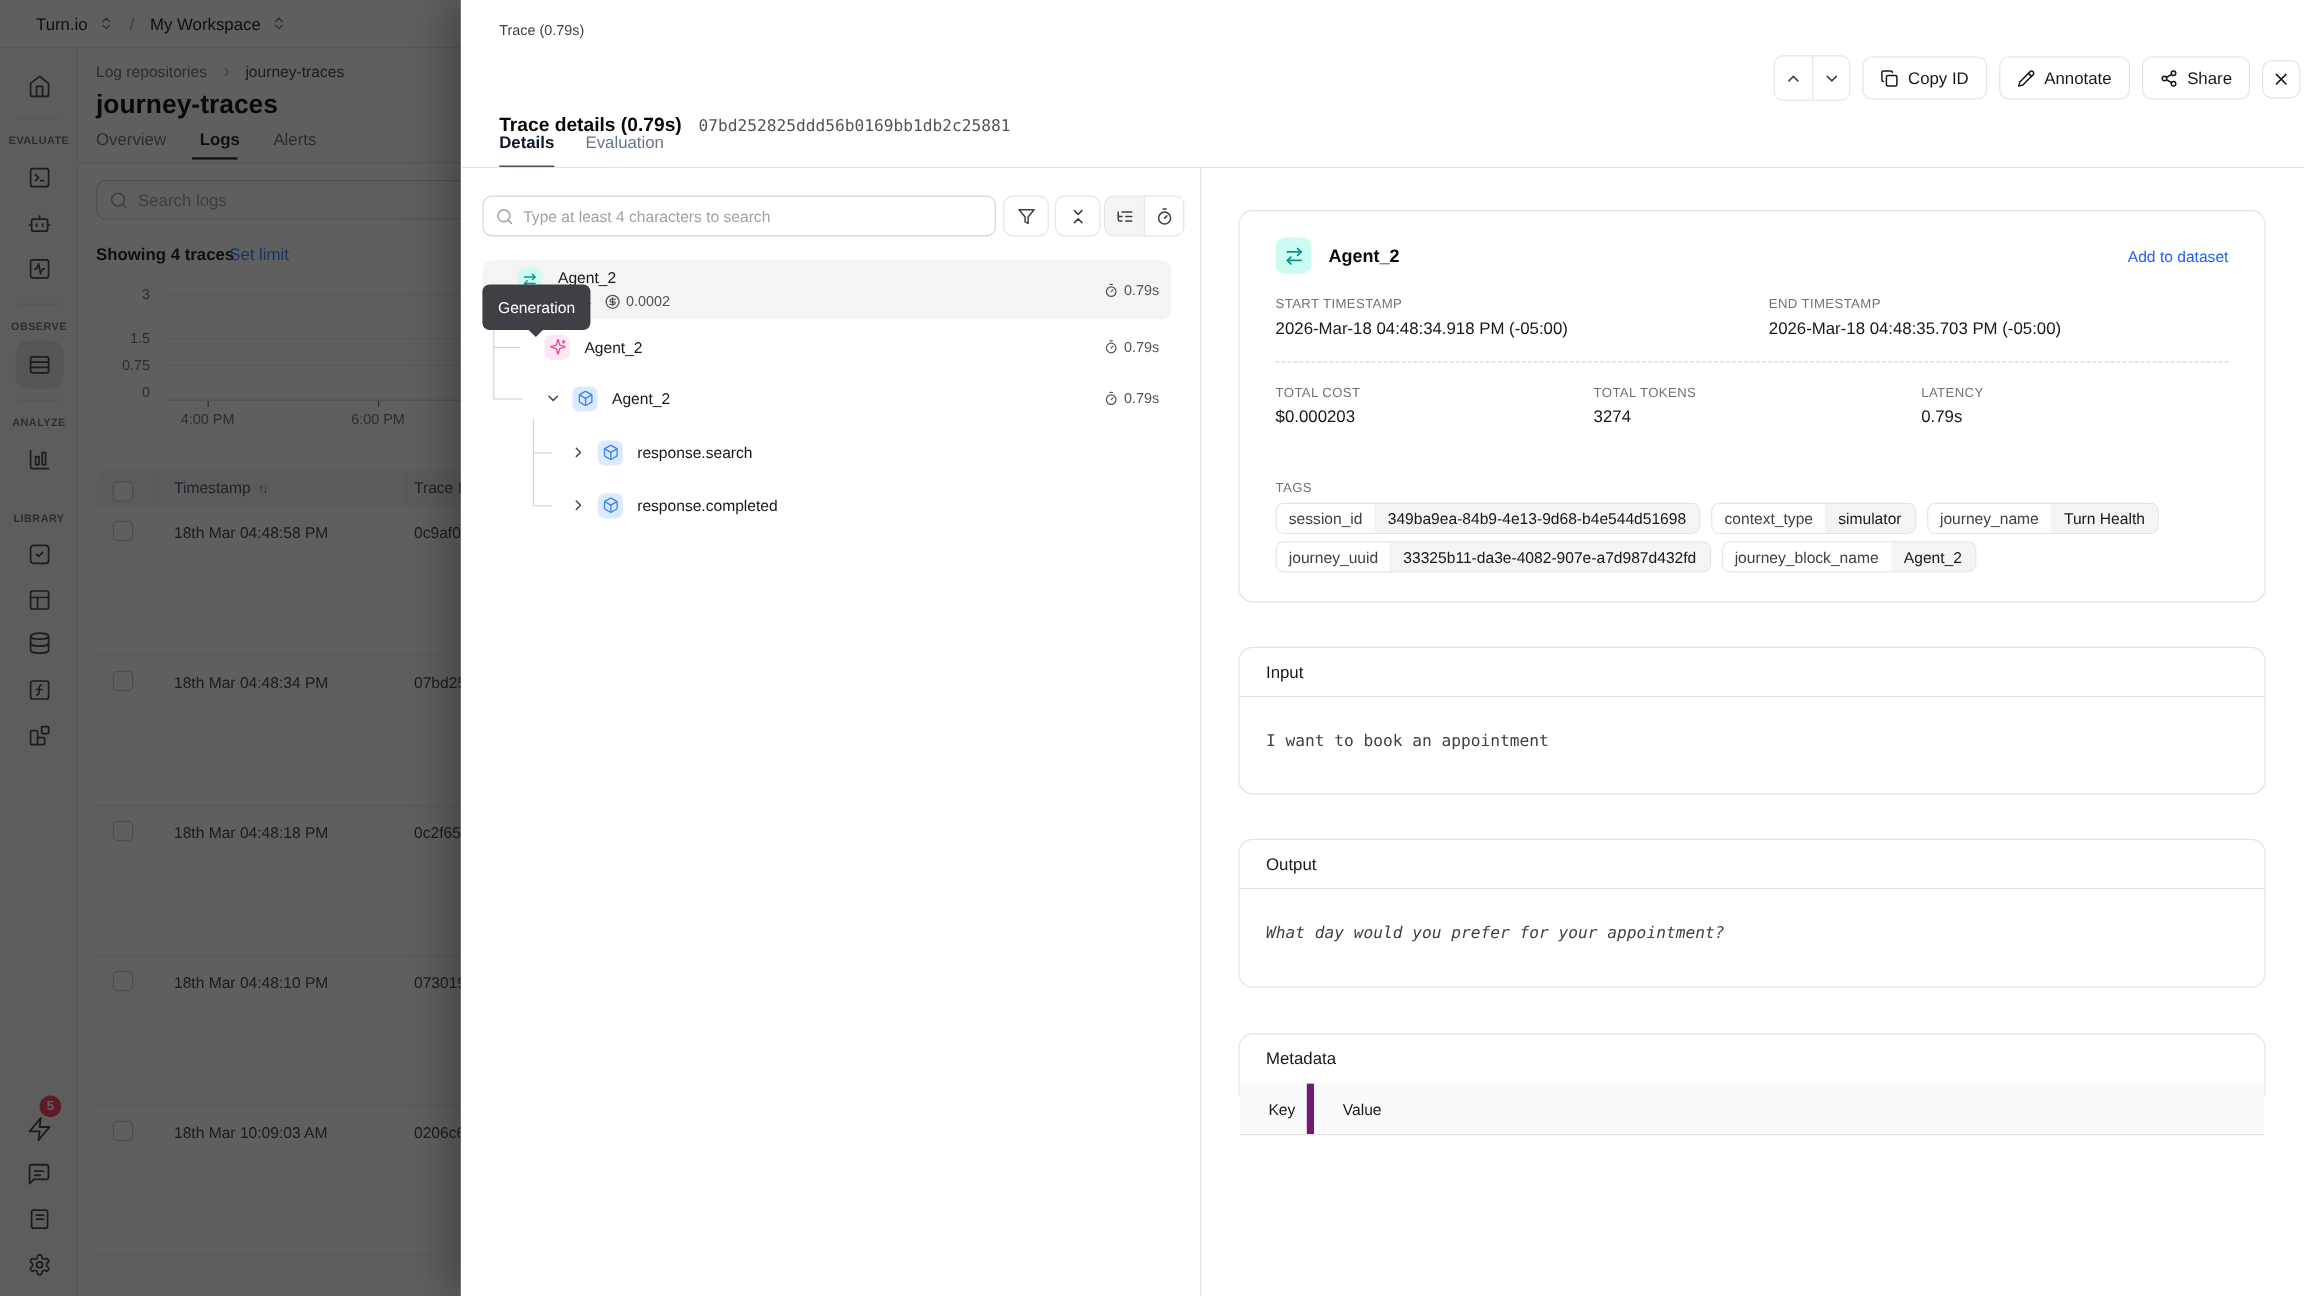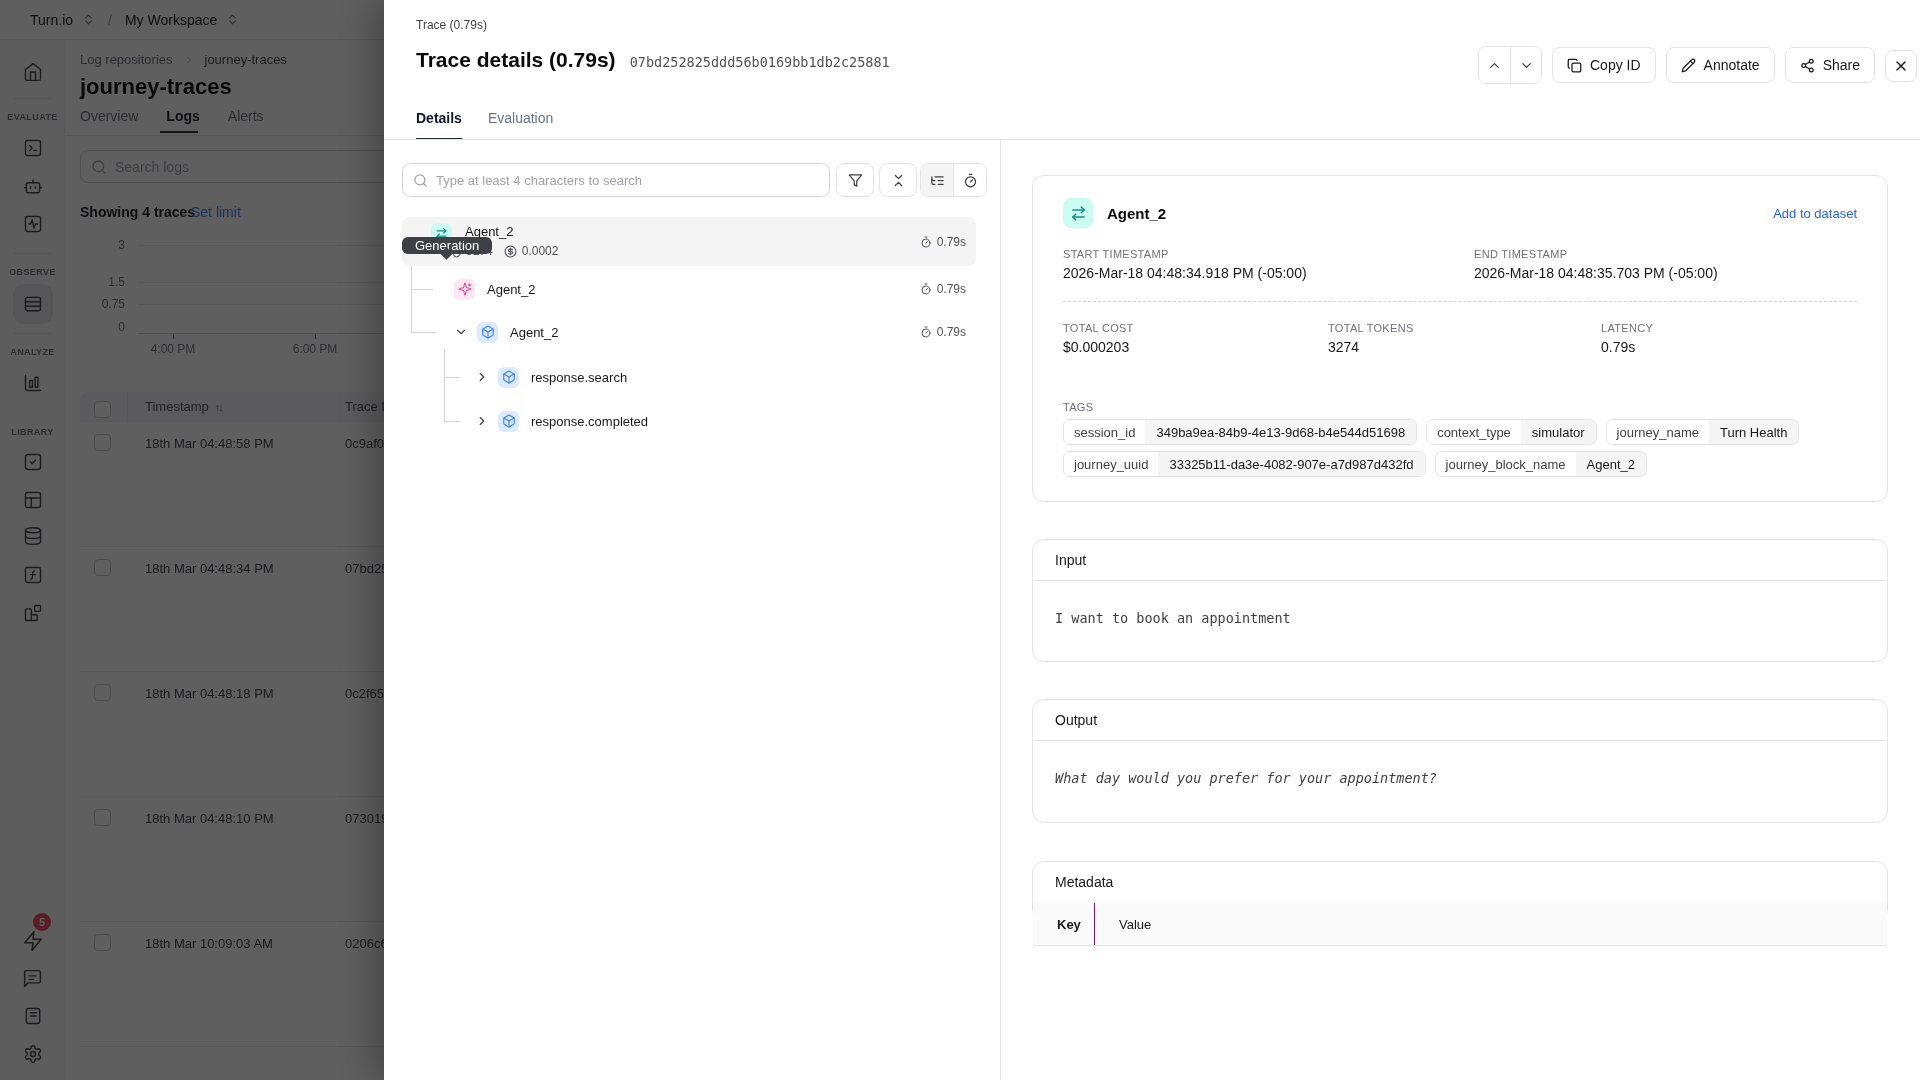--- a/index.html
+++ b/index.html
@@ -54,21 +54,21 @@
   .col-div { position:absolute; top:0; bottom:0; border-left:1px solid #e8e8ea; }
   .sort-ic { color:#71717a; font-size:11px; letter-spacing:-2px; margin-left:6px; }
 
   
   .overlay { position:absolute; inset:0; background:rgba(9,9,11,0.65); z-index:10; }
 
   
   .modal { position:absolute; left:384px; top:0; width:1536px; height:1080px; background:#fff; z-index:20; box-shadow:-12px 0 30px rgba(0,0,0,.25); }
   .m-eyebrow { position:absolute; left:32px; top:18px; font-size:12px; color:#3f3f46; }
   .m-titlerow { position:absolute; left:32px; top:48px; display:flex; align-items:baseline; gap:14px; }
-  .m-title { font-size:21px; font-weight:700; color:#09090b; }
+  .m-title { font-size:16px; font-weight:700; color:#09090b;margin-top:48px; }
   .m-traceid { font-family:"DejaVu Sans Mono","Liberation Mono",monospace; font-size:13.5px; color:#52525b; }
   .m-actions { position:absolute; top:46px; left:1094px; display:flex; align-items:center; gap:10px; }
   .btn { height:36px; border:1px solid #e4e4e7; border-radius:8px; background:#fff; display:inline-flex; align-items:center; justify-content:center; gap:8px; font-size:14px; font-weight:500; color:#18181b; padding:0 14px; font-family:inherit; cursor:pointer; }
   .btn-group { display:flex; border:1px solid #e4e4e7; border-radius:8px; overflow:hidden; }
   .btn-group .gbtn { width:31px; height:36px; background:#fff; border:none; display:flex; align-items:center; justify-content:center; color:#3f3f46; cursor:pointer; }
   .btn-group .gbtn + .gbtn { border-left:1px solid #e4e4e7; }
   .btn-close { width:32px; height:32px; padding:0; margin-top:2px; }
   .m-tabs { position:absolute; left:32px; top:110px; display:flex; gap:26px; font-size:14px; }
   .m-tab { color:#64748b; padding-bottom:12px; }
   .m-tab.active { color:#0f172a; font-weight:600; border-bottom:2px solid #1e293b; }
@@ -89,41 +89,41 @@
   .chip-teal { background:#ccfbf1; color:#0d9488; }
   .chip-pink { background:#fce7f3; color:#ec4899; }
   .chip-blue { background:#dbeafe; color:#3b82f6; }
   .tree-row { position:absolute; left:18px; width:574px; height:34px; display:flex; align-items:center; font-size:13px; color:#18181b; }
   .tree-row.sel { height:49px; background:#f4f4f5; border-radius:8px; }
   .dur { position:absolute; right:10px; top:0; bottom:0; display:flex; align-items:center; gap:5px; font-size:12px; color:#52525b; }
   .tree-row.sel .dur { align-items:center; }
   .subline { position:absolute; left:46px; top:27px; display:flex; gap:5px; font-size:12px; color:#52525b; }
   .chev-ic { color:#3f3f46; }
   .conn { position:absolute; background:#d4d4d8; }
-  .tooltip { position:absolute; left:18px; top:237px; height:17px; background:#3f3f46; color:#fff; font-size:13px; font-weight:500; border-radius:6px; display:flex; align-items:center; padding:4px 13px; z-index:5; }
+  .tooltip { position:absolute; left:18px; top:237px; height:38px; background:#3f3f46; color:#fff; font-size:13px; font-weight:500; border-radius:6px; display:flex; align-items:center; padding:4px 13px; z-index:5; }
   .tooltip::after { content:""; position:absolute; left:40px; bottom:-4px; width:9px; height:9px; background:#3f3f46; transform:rotate(45deg); }
 
   
   .card { position:absolute; left:648px; width:856px; background:#fff; border:1px solid #e4e4e7; border-radius:12px; }
   .d-head { position:absolute; left:30px; top:22px; display:flex; align-items:center; gap:14px; }
   .d-chip { width:30px; height:30px; border-radius:8px; background:#ccfbf1; color:#0d9488; display:flex; align-items:center; justify-content:center; }
   .d-name { font-size:15px; font-weight:700; color:#09090b; }
   .d-link { position:absolute; right:30px; top:30px; font-size:13px; color:#2563eb; cursor:pointer; }
   .lbl { font-size:11px; font-weight:500; color:#71717a; letter-spacing:.3px; }
   .val { font-size:14px; color:#18181b; margin-top:5px; }
   .dash { position:absolute; left:30px; right:30px; top:125px; border-top:1px dashed #d4d4d8; }
   .tagpill { display:inline-flex; align-items:stretch; border:1px solid #e4e4e7; border-radius:7px; overflow:hidden; font-size:13px; height:26px; }
   .tagpill .k { display:flex; align-items:center; padding:0 10px; background:#fff; color:#3f3f46; }
   .tagpill .v { display:flex; align-items:center; padding:0 11px; background:#f4f4f5; color:#18181b; }
   .tagrow { position:absolute; left:30px; display:flex; gap:9px;align-items:center; }
   .sec-head { position:absolute; left:22px; top:0; height:40px; display:flex; align-items:center; font-size:14px; font-weight:500; color:#18181b; }
   .sec-line { position:absolute; left:0; right:0; top:40px; border-top:1px solid #e4e4e7; }
   .mono-body { position:absolute; left:22px; font-family:"DejaVu Sans Mono","Liberation Mono",monospace; font-size:13.5px; color:#3f3f46; }
   .meta-row { position:absolute; left:0; right:0; top:41px; height:43px; background:#fafafa; border-bottom:1px solid #e4e4e7; display:flex; align-items:center; font-size:13px; color:#18181b; }
-  .meta-key { width:62px; padding-left:24px; align-self:stretch; display:flex; align-items:center; border-right:1px solid #701a75;font-weight:bold; }
+  .meta-key { width:62px; padding-left:24px; align-self:stretch; display:flex; align-items:center; border-right:6px solid #701a75; }
   .meta-val { padding-left:24px; }
 </style>
 </head>
 <body>
 
 <div class="screen">
 
   <div class="bg-page">
 
     <div class="topbar">

